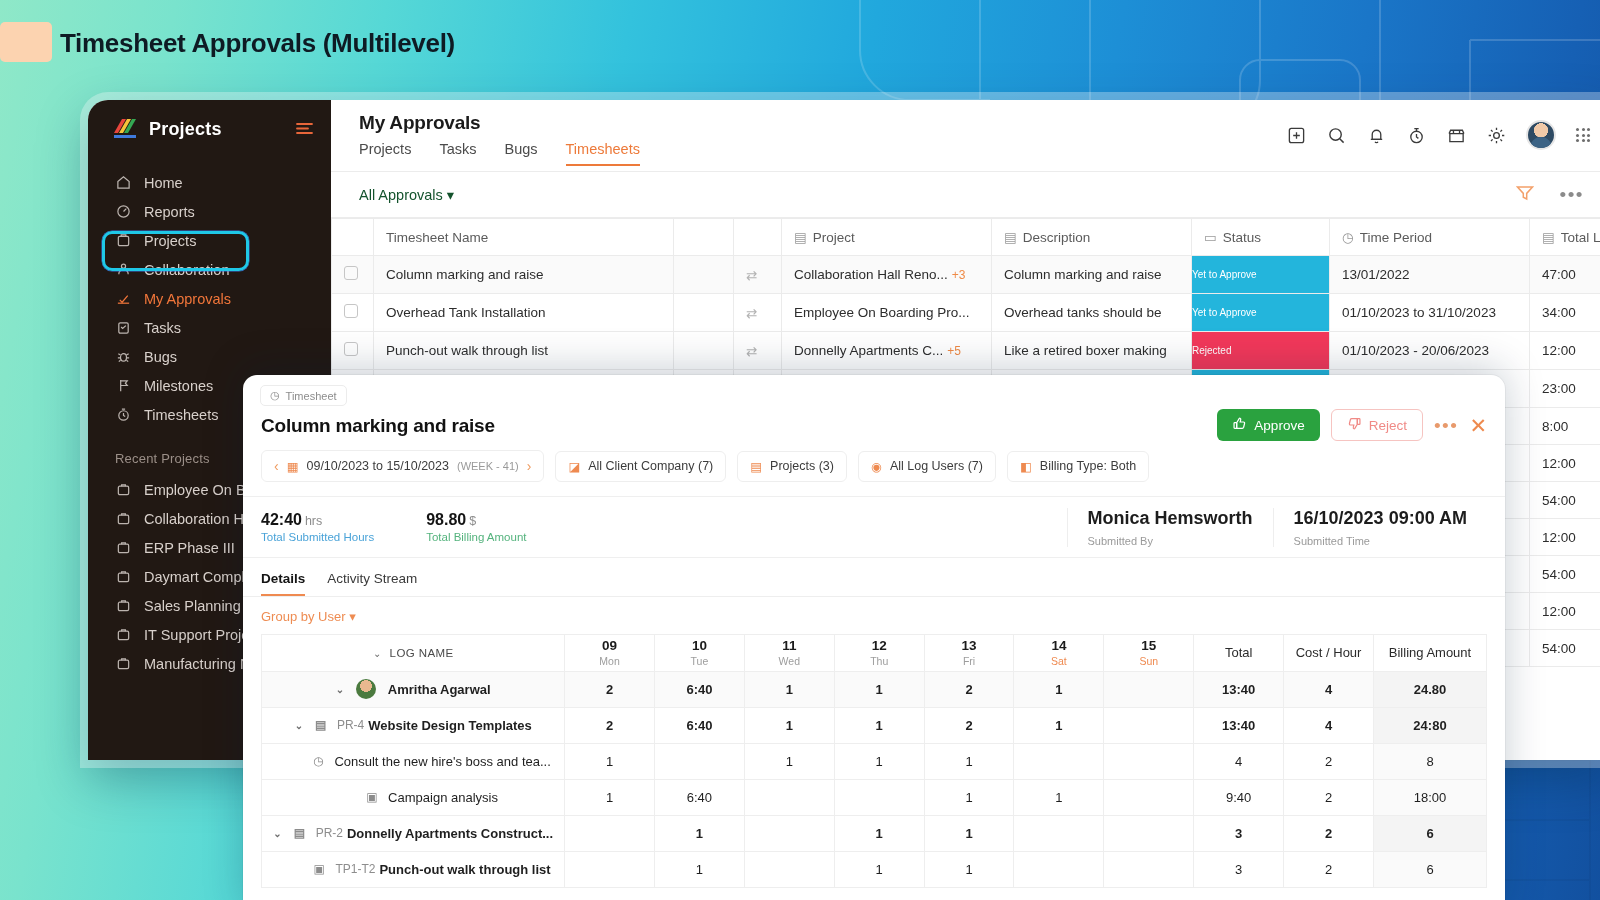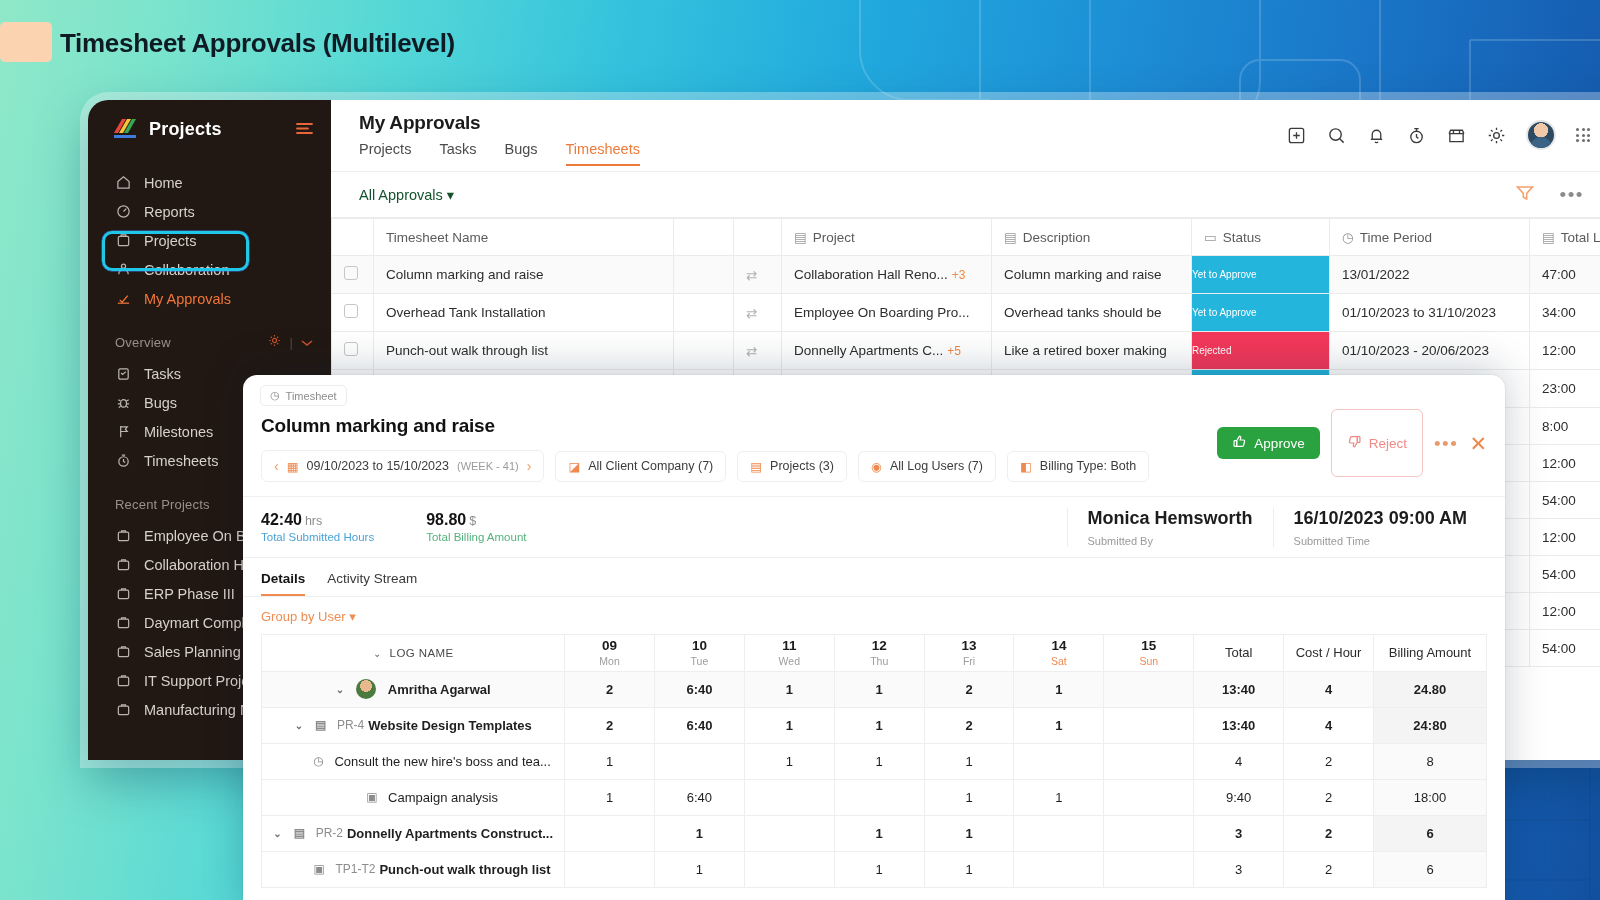--- a/index.html
+++ b/index.html
@@ -211,21 +211,21 @@
   .modal-actions {
     position: absolute; right: 18px; top: 34px;
     display: flex; align-items: center; gap: 11px;
   }
   .btn-approve {
     background: #2aa23f; color: #fff; border-radius: 6px;
     font-size: 13.5px; padding: 7px 15px; display: flex; align-items: center; gap: 7px;
   }
   .btn-reject {
     background: #fff; color: #f08a86; border: 1px solid #f6c4c1; border-radius: 6px;
-    font-size: 13.5px; padding: 24px 15px; display: flex; align-items: center; gap: 7px;
+    font-size: 13.5px; padding: 6px 15px; display: flex; align-items: center; gap: 7px;
   }
   .modal-dots { color: #e89a6c; font-size: 19px; letter-spacing: 1.5px; line-height: 1; }
   .modal-close { color: #ee8a4e; font-size: 21px; line-height: 1; }
 
   .chiprow {
     display: flex; align-items: center; gap: 11px;
     padding: 13px 18px 14px 18px;
   }
   .chip {
     display: flex; align-items: center; gap: 8px;
@@ -387,37 +387,20 @@
               <path d="M4 9.5l2.5 2.5L12.5 5"></path>
               <path d="M2 13h12"></path>
             </svg>
         </span>
         <span>My Approvals</span>
       </div>
     </nav>
 
     <div class="sb-highlight-inner"></div>
 
-    <div class="sb-section">
-      <span>Overview</span>
-      <span class="sec-tools">
-        <span>
-          <svg width="13" height="13" viewBox="0 0 14 14" fill="none" stroke="#c9512a" stroke-width="1.3">
-              <circle cx="7" cy="7" r="2.2"></circle>
-              <path d="M7 1.2v1.6M7 11.2v1.6M1.2 7h1.6M11.2 7h1.6M3 3l1.1 1.1M9.9 9.9L11 11M11 3L9.9 4.1M4.1 9.9L3 11"></path>
-            </svg>
-        </span>
-        <span class="sec-sep">|</span>
-        <span>
-          <svg width="12" height="8" viewBox="0 0 12 8" fill="none" stroke="#c9512a" stroke-width="1.6">
-              <path d="M1 2l5 4 5-4"></path>
-            </svg>
-        </span>
-      </span>
-    </div>
 
     <div class="sb-item">
       <span class="ic">
         <svg width="15" height="15" viewBox="0 0 16 16" fill="none" stroke="#d8d0cb" stroke-width="1.3">
             <rect x="3" y="3" width="10" height="11" rx="1.5"></rect>
             <path d="M5.5 7.5l1.6 1.6L10.5 6"></path>
           </svg>
       </span>
       <span>Tasks</span>
     </div>

